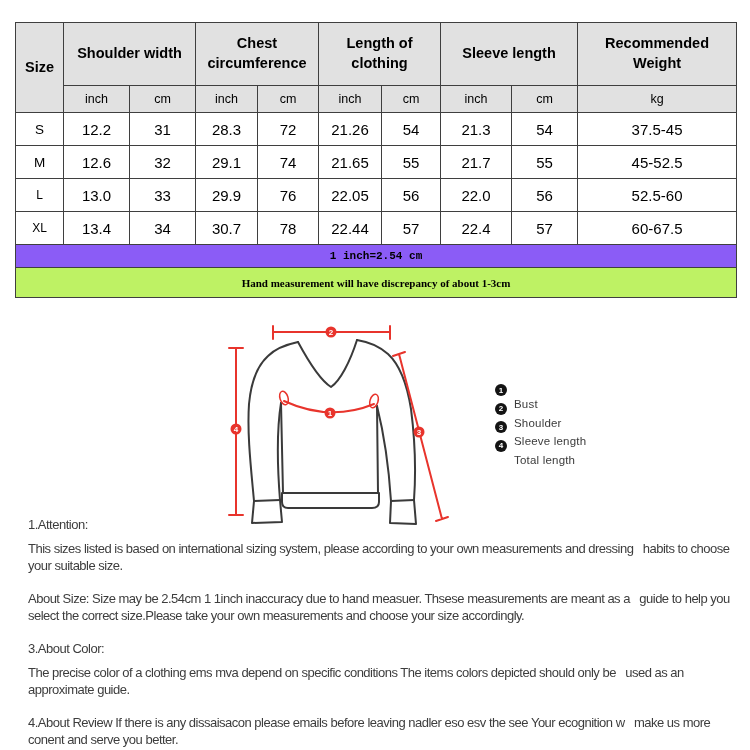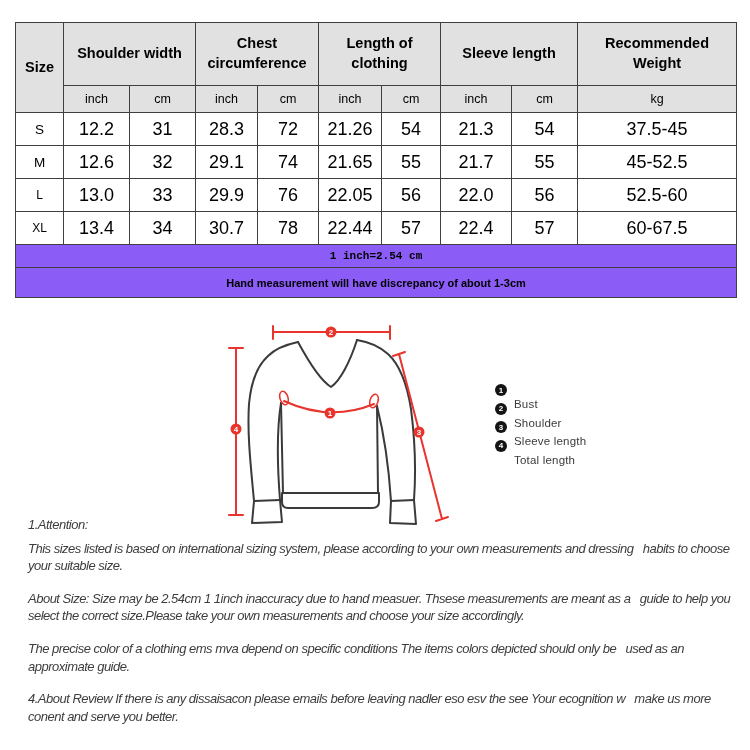--- a/index.html
+++ b/index.html
@@ -8,40 +8,40 @@
 
   
   table.size-table{position:absolute;left:15px;top:22px;border-collapse:collapse;
                    table-layout:fixed;width:721px;}
   table.size-table td,table.size-table th{border:1px solid #3f3f3f;text-align:center;
                    vertical-align:middle;padding:0;overflow:hidden;}
   tr.h1 th{height:62px;background:#e1e1e1;font-size:14.5px;font-weight:bold;
            white-space:pre-line;line-height:1.35;}
   th.size-hd{background:#e1e1e1;font-size:14.5px;font-weight:bold;}
   tr.h2 th{height:26px;background:#e1e1e1;font-size:12.5px;font-weight:normal;text-align:center;}
-  tr.dr td{height:32px;font-size:18px;background:#fff;}
+  tr.dr td{height:32px;font-size:15px;background:#fff;}
   tr.dr td.sz{font-size:13.5px;}
   tr.note1 td{height:22px;font-family:"Liberation Mono","DejaVu Sans Mono",monospace;
               font-weight:bold;font-size:11px;background:#8b5cf6;}
-  tr.note2 td{height:29px;font-family:Liberation Sans, sans-serif;
-              font-weight:bold;font-size:11px;background:#8b5cf6;}
+  tr.note2 td{height:29px;font-family:Liberation Serif, serif;
+              font-weight:bold;font-size:11px;background:#bef264;}
 
   
   .sweater-svg{position:absolute;left:218px;top:312px;}
   .legend{position:absolute;left:495px;top:381px;}
   .legend-row{display:flex;align-items:center;height:18.5px;}
   .legend-dot{width:12px;height:12px;border-radius:50%;background:#141414;color:#fff;
               font-size:8px;font-weight:bold;display:flex;align-items:center;
               justify-content:center;margin-right:7px;flex:0 0 auto;}
   .legend-label{font-size:11.5px;color:#3b3b3b;letter-spacing:0.2px;margin-top:28px;}
 
   
   .sections{position:absolute;left:28px;top:516px;width:712px;font-size:13px;
             line-height:17.6px;color:#3d3d3d;letter-spacing:-0.5px;}
-  .section{margin:0 0 15px 0;font-style:italic;}
+  .section{margin:0 0 15px 0;}
   .section-heading{white-space:pre-wrap;}
   .section-body{white-space:pre-wrap;margin-top:6px;}
 </style>
 </head>
 <body>
 
 <div class="canvas">
 
   <table class="size-table">
     <colgroup>
@@ -202,20 +202,21 @@
     <div class="section">
       <div class="section-heading">1.Attention:</div>
       <div class="section-body">This sizes listed is based on international sizing system, please according to your own measurements and dressing   habits to choose
 your suitable size.</div>
     </div>
     <div class="section">
       <div class="section-body">About Size: Size may be 2.54cm 1 1inch inaccuracy due to hand measuer. Thsese measurements are meant as a   guide to help you
 select the correct size.Please take your own measurements and choose your size accordingly.</div>
     </div>
     <div class="section">
+      <div class="section-heading">3.About Color:</div>
       <div class="section-body">The precise color of a clothing ems mva depend on specific conditions The items colors depicted should only be   used as an
 approximate guide.</div>
     </div>
     <div class="section">
       <div class="section-body">4.About Review If there is any dissaisacon please emails before leaving nadler eso esv the see Your ecognition w   make us more
 conent and serve you better.</div>
     </div>
   </div>
 
 </div>

